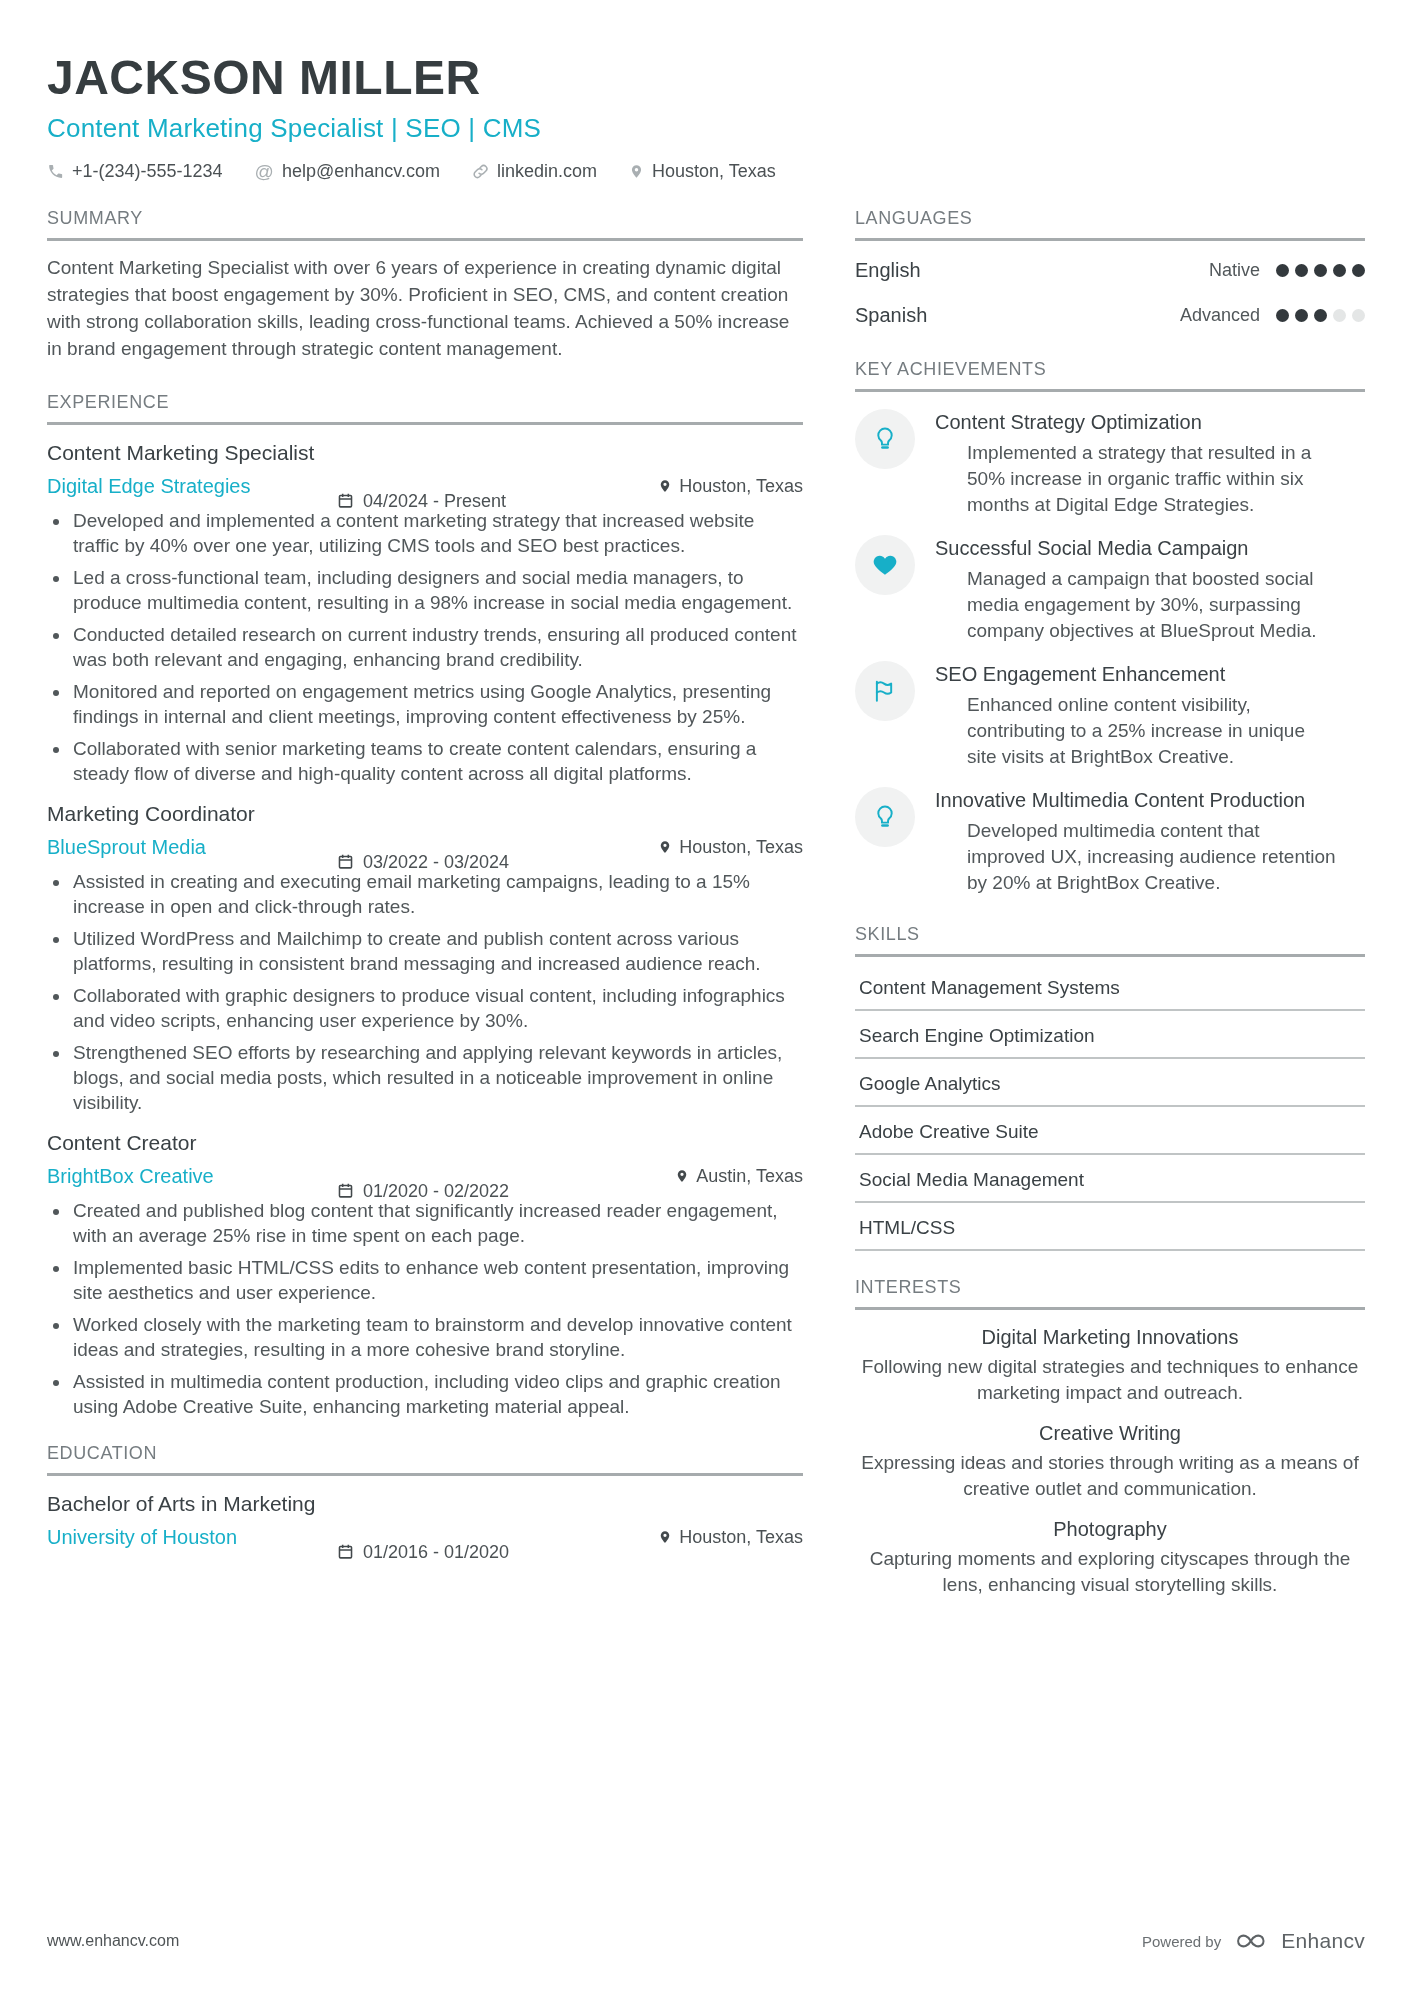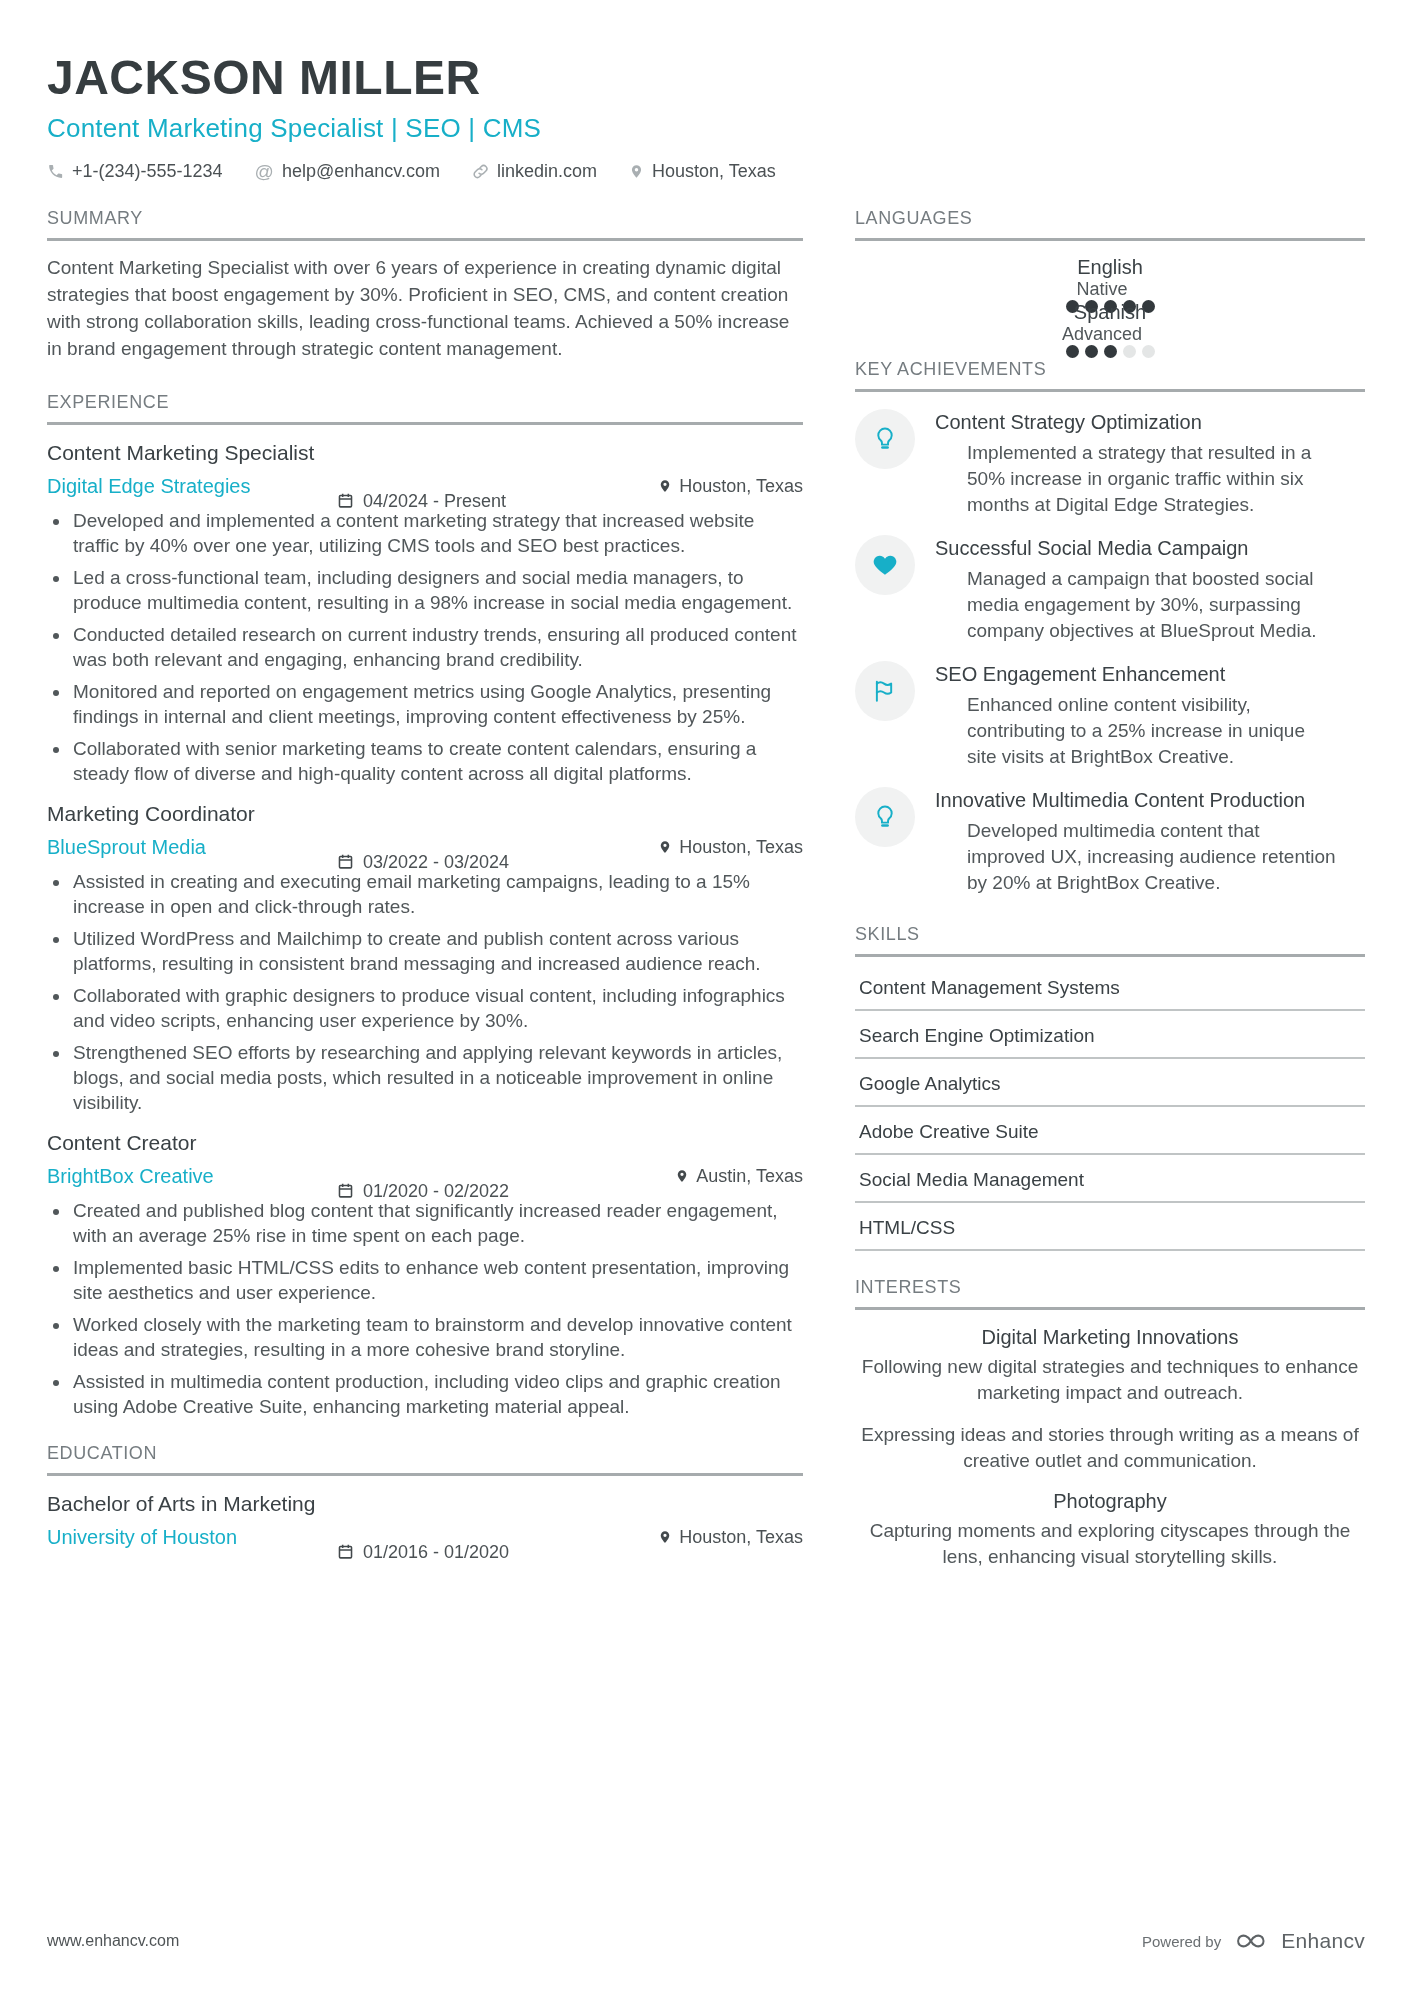--- a/index.html
+++ b/index.html
@@ -35,21 +35,21 @@
   .meta-dates { position:absolute; left:290px; top:15px; display:flex; align-items:center; gap:9px;
                 color:#4B5154; line-height:28px; }
   .meta-loc { position:absolute; right:0; top:0; display:flex; align-items:center; gap:7px;
               color:#4B5154; line-height:28px; }
   .micon { color:#43494C; display:inline-flex; }
   .micon svg { display:block; }
   .bullets { margin-top:8px; padding-left:24px; list-style:disc; }
   .bullets li { font-size:19px; line-height:25px; color:#51575A; margin-bottom:7px; padding-left:2px; }
 
   
-  .lang-row { display:flex; align-items:center; margin-top:15px; height:30px;flex-direction:column; }
+  .lang-row { display:flex; align-items:center; margin-top:15px; height:30px; }
   .lang-name { flex:1; font-size:20px; color:#3A4145; }
   .lang-level { font-size:18px; color:#51575A; margin-right:16px; }
   .dots { display:flex; gap:6px; align-items:center; }
   .dot { width:13px; height:13px; border-radius:50%; background:#E4E6E6; }
   .dot.on { background:#33393D; }
 
   .ach-item { display:flex; gap:20px; margin-top:17px; }
   .ach-badge { width:60px; height:60px; border-radius:50%; background:#F1F2F2; flex:0 0 60px;
                display:flex; align-items:center; justify-content:center; color:#17AFC8; }
   .ach-badge svg { display:block; }
@@ -342,20 +342,21 @@
         </div>
       </div>
 
       <div class="section" style="margin-top:26px;">
         <div class="sec-label">INTERESTS</div>
         <div class="interest">
           <div class="interest-title">Digital Marketing Innovations</div>
           <div class="interest-text">Following new digital strategies and techniques to enhance marketing impact and outreach.</div>
         </div>
         <div class="interest">
+          <div class="interest-title">Creative Writing</div>
           <div class="interest-text">Expressing ideas and stories through writing as a means of creative outlet and communication.</div>
         </div>
         <div class="interest">
           <div class="interest-title">Photography</div>
           <div class="interest-text">Capturing moments and exploring cityscapes through the lens, enhancing visual storytelling skills.</div>
         </div>
       </div>
 
     </div>
   </div>

